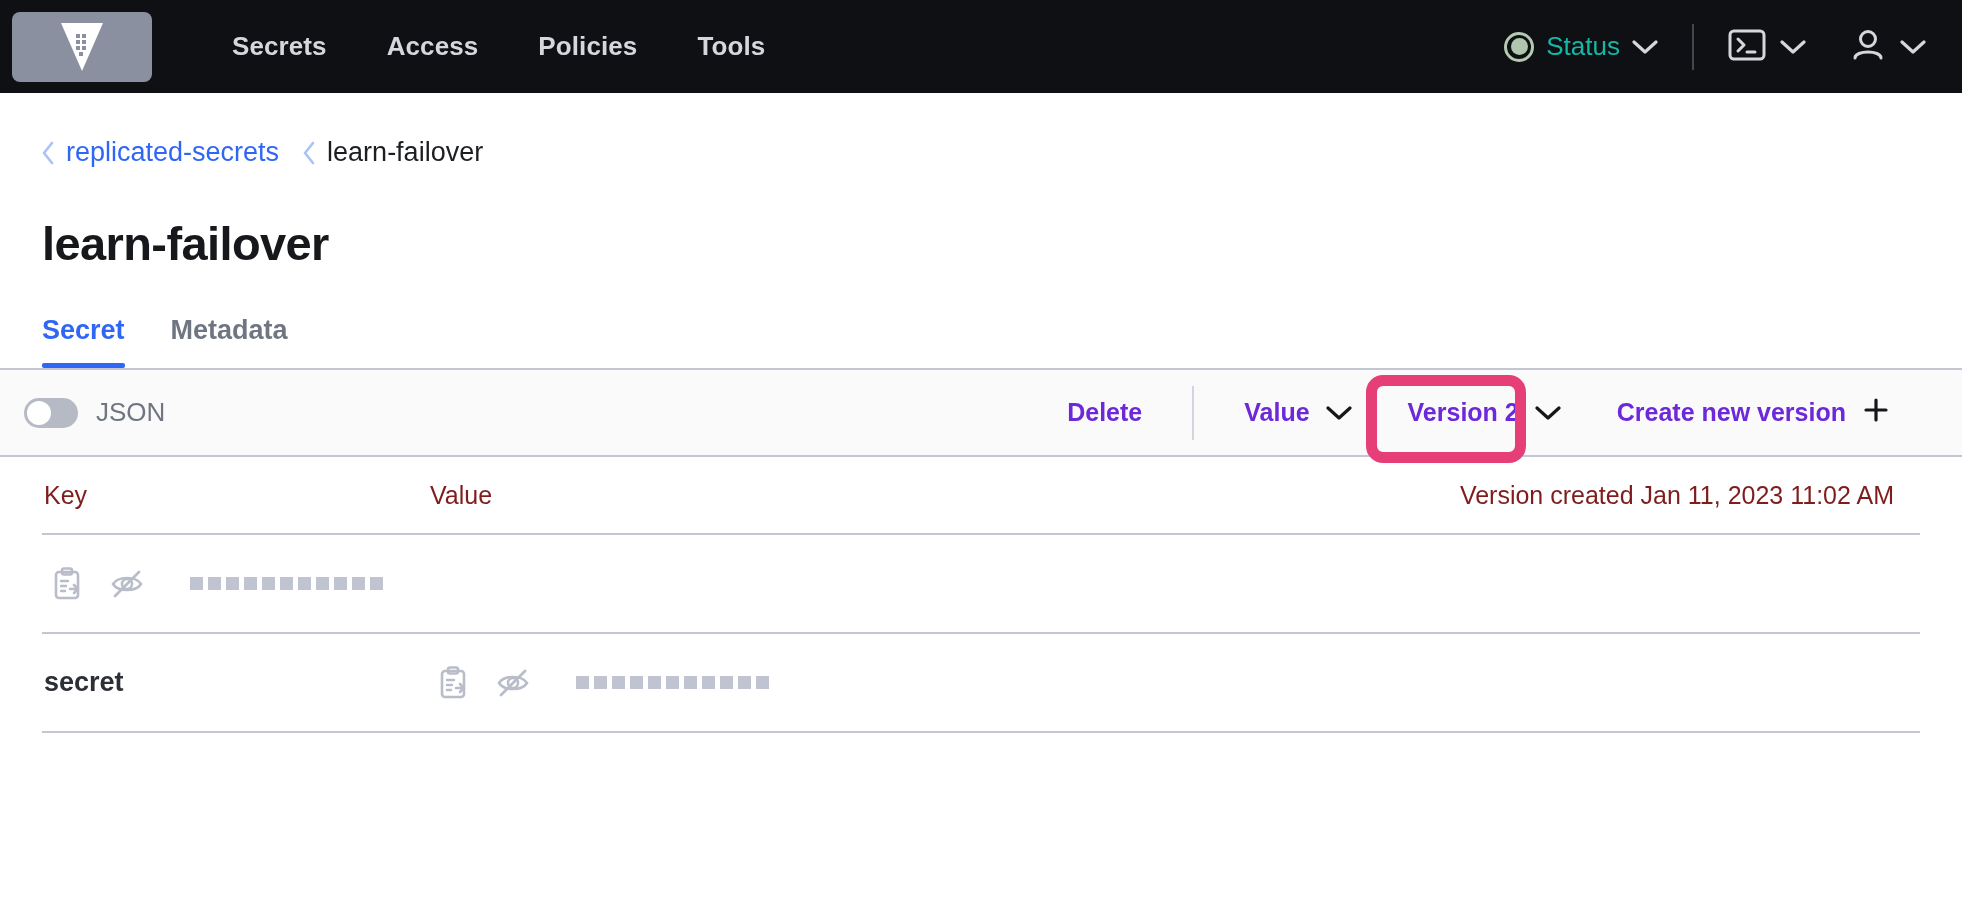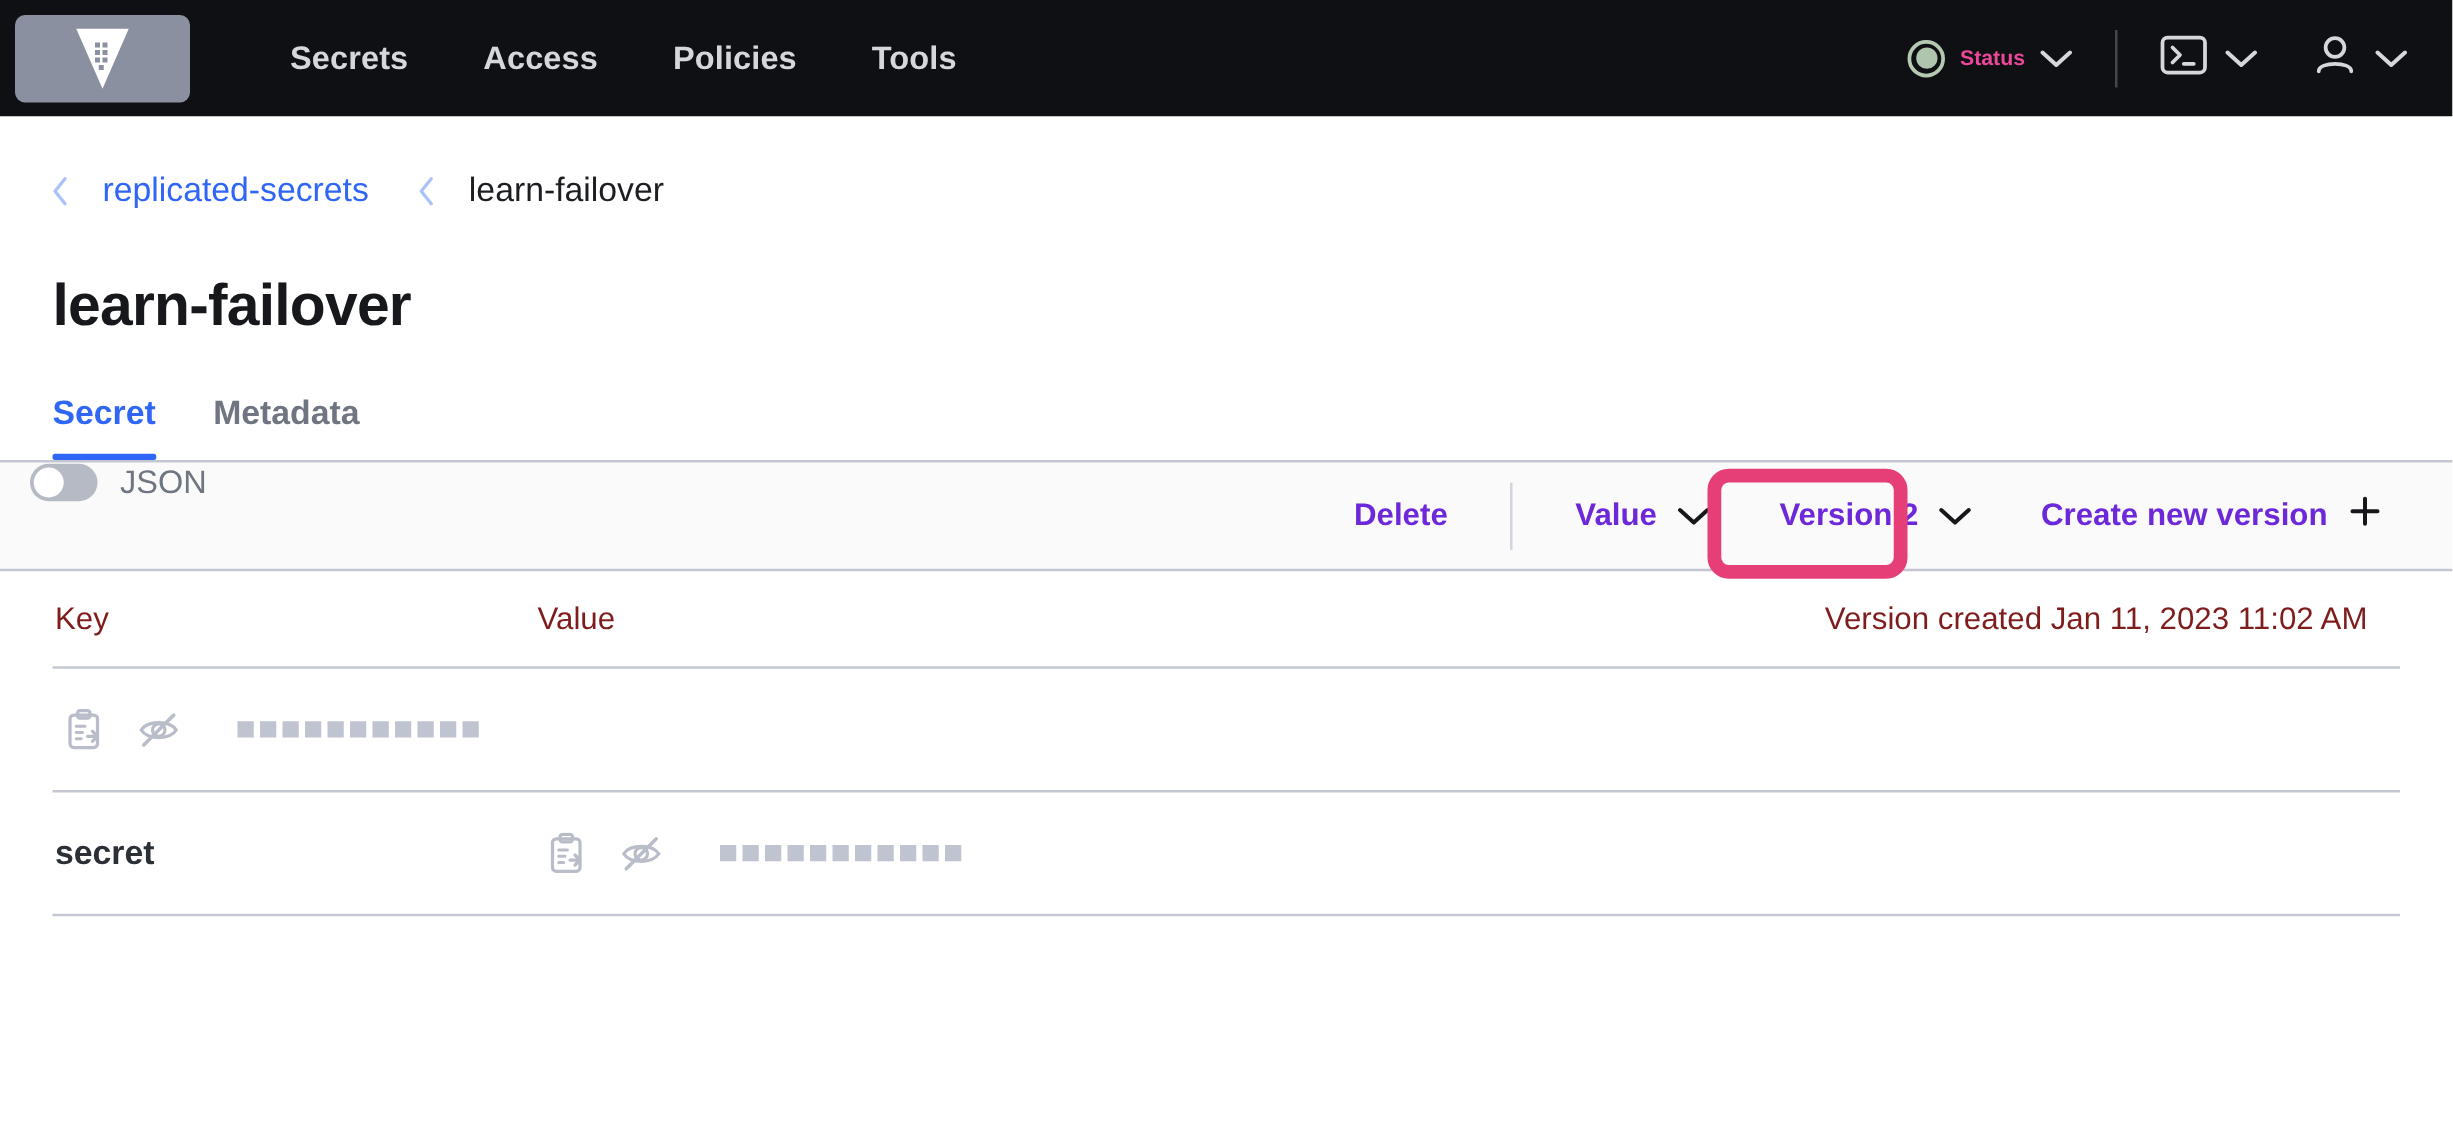--- a/index.html
+++ b/index.html
@@ -69,23 +69,23 @@
     border: 3px solid #b5c9b2;
     display: flex; align-items: center; justify-content: center;
     flex: none;
   }
   .status-dot-inner {
     width: 17px; height: 17px;
     border-radius: 50%;
     background: #b0c5ad;
   }
   .status-label {
-    color: #ec4899;
-    font-size: 17px;
-    font-weight: 700;
+    color: #14b8a6;
+    font-size: 26px;
+    font-weight: 400;
     white-space: nowrap;
   }
 
   .nav-divider {
     width: 2px;
     height: 46px;
     background: #44464d;
     margin: 0 34px;
   }
 
@@ -100,21 +100,21 @@
   .chev-white svg { display: block; }
 
   
   .page {
     padding: 0 42px;
   }
 
   .breadcrumb {
     display: flex;
     align-items: center;
-    gap: 16px;
+    gap: 0;
     padding-top: 44px;
     font-size: 27px;
   }
   .crumb-chevron {
     color: #a9c2f7;
     font-size: 27px;
     margin-right: 11px;
     display: inline-flex;
     align-items: center;
   }
@@ -166,22 +166,22 @@
   }
 
   
   .toolbar {
     position: relative;
     height: 89px;
     background: #fafafa;
     border-top: 2px solid #c4c7d1;
     border-bottom: 2px solid #c4c7d1;
     display: flex;
-    align-items: flex-start;
-    padding: 0 28px 0 24px;
+    align-items: center;
+    padding: 0 44px 0 24px;
   }
 
   .toggle-wrap {
     display: flex;
     align-items: center;
     gap: 18px;
     cursor: pointer;
   }
   .toggle {
     width: 54px; height: 30px;

